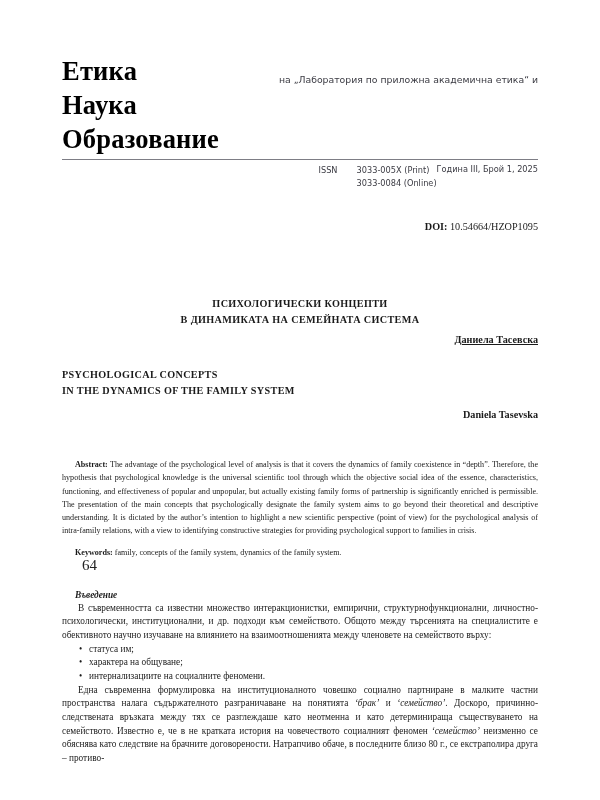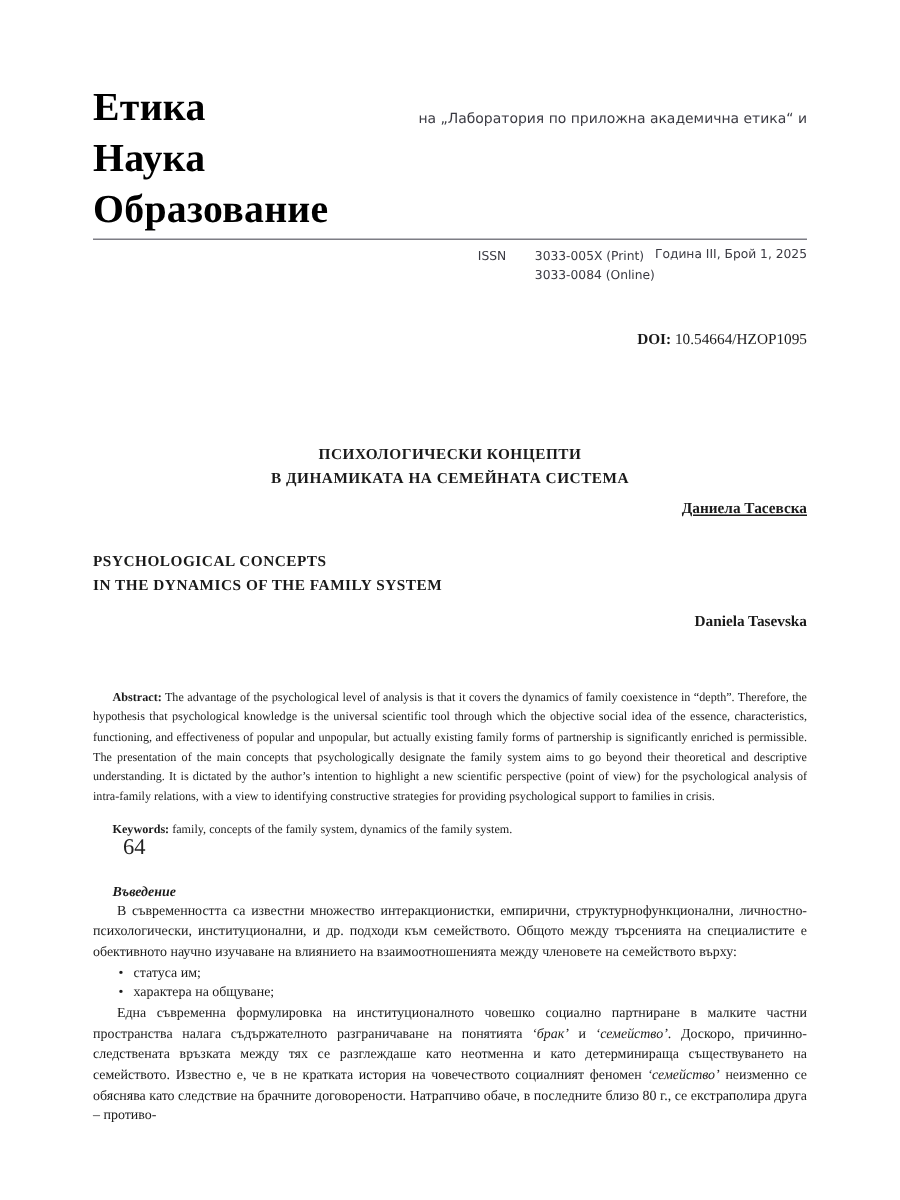--- a/index.html
+++ b/index.html
@@ -244,19 +244,20 @@
     <b>Keywords:</b><span> family, concepts of the family system, dynamics of the family system.</span>
   </div>
 
   <div class="section-heading">Въведение</div>
 
   <div class="body-par">В съвременността са известни множество интеракционистки, емпирични, структурнофункционални, личностно-психологически, институционални, и др. подходи към семейството. Общото между търсенията на специалистите е обективното научно изучаване на влиянието на взаимоотношенията между членовете на семейството върху:</div>
 
   <ul class="bullets">
     <li>статуса им;</li>
     <li>характера на общуване;</li>
+    <li>интернализациите на социалните феномени.</li>
   </ul>
 
   <div class="body-par cont"><span>Една съвременна формулировка на институционалното човешко социално партниране в малките частни пространства налага съдържателното разграничаване на понятията </span><i>‘брак’</i><span> и </span><i>‘семейство’</i><span>. Доскоро, причинно-следствената връзката между тях се разглеждаше като неотменна и като детерминираща съществуването на семейството. Известно е, че в не кратката история на човечеството социалният феномен </span><i>‘семейство’</i><span> неизменно се обяснява като следствие на брачните договорености. Натрапчиво обаче, в последните близо 80 г., се екстраполира друга – противо-</span></div>
 
   <div class="page-number">64</div>
 
 </div>
 
 </body></html>

